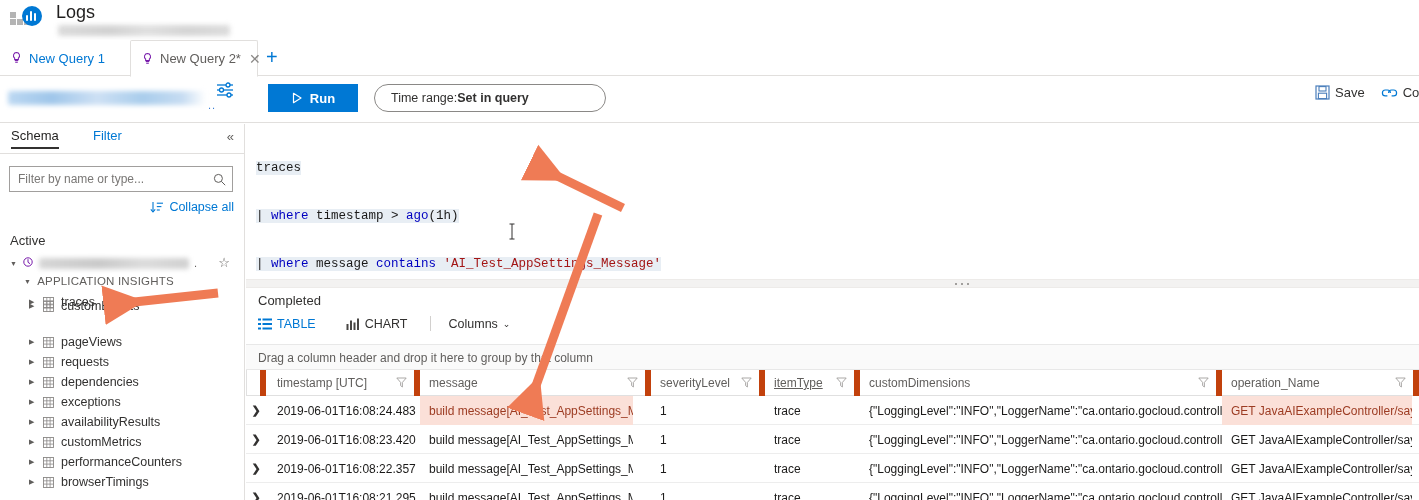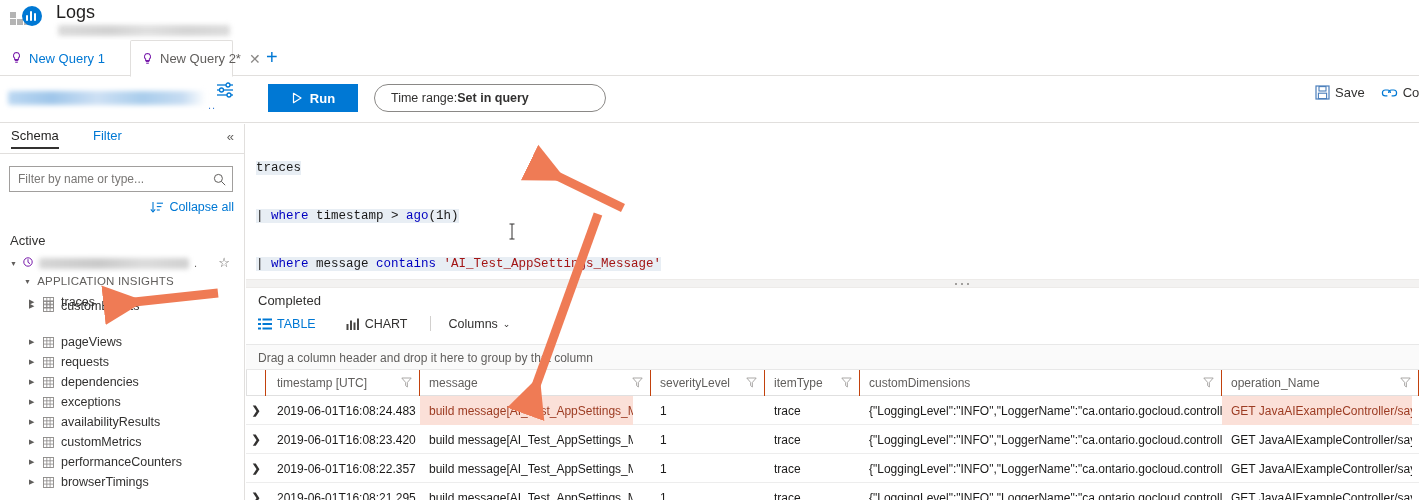--- a/index.html
+++ b/index.html
@@ -31,21 +31,21 @@
   }
 
   
   .tabstrip { position:absolute; left:0; top:40px; width:1419px; height:36px; background:#fff; border-bottom:1px solid #e1dfdd; }
   .qtab {
     position:absolute; top:0; height:36px; display:flex; align-items:center; gap:6px;
     padding:0 10px; font-size:13px; color:#0078d4; cursor:pointer; white-space:nowrap;
   }
   .qtab.t1 { left:0; width:128px; }
   .qtab.t2 {
-    left:130px; width:103px; background:#fff; color:#605e5c;
+    left:130px; width:128px; background:#fff; color:#605e5c;
     border:1px solid #e1dfdd; border-bottom:1px solid #fff; border-radius:2px 2px 0 0; height:37px;
   }
   .bulb { width:13px; height:14px; flex:none; }
   .tab-close { font-size:14px; color:#8a8886; margin-left:2px; line-height:1; }
   .tab-add { position:absolute; left:266px; top:7px; font-size:20px; color:#0078d4; line-height:1; cursor:pointer; }
   .topright { position:absolute; right:0; top:40px; height:36px; display:flex; align-items:center; gap:14px; padding-right:0; }
   .tr-item { display:flex; align-items:center; gap:5px; font-size:13px; color:#323130; cursor:pointer; white-space:nowrap; }
 
   
   .cmdbar { position:absolute; left:0; top:77px; width:1419px; height:46px; background:#fff; border-bottom:1px solid #e1dfdd; }
@@ -127,21 +127,21 @@
   .rt-btn { display:flex; align-items:center; gap:5px; font-size:12.5px; cursor:pointer; padding-right:14px; }
   .rt-btn.table { color:#0078d4; }
   .rt-btn.chart { color:#323130; padding-left:8px; }
   .rt-sep { width:1px; height:15px; background:#d2d0ce; margin:0 10px 0 0; }
   .rt-cols { font-size:12.5px; color:#323130; cursor:pointer; display:flex; gap:5px; align-items:center; }
 
   .group-bar { position:absolute; left:0; top:56px; right:0; height:26px; background:#fafafa; border-top:1px solid #e8e8e8; border-bottom:1px solid #e8e8e8; }
   .group-bar span { position:absolute; left:12px; top:6px; font-size:12px; color:#605e5c; }
 
   .grid-head { position:absolute; left:0; top:82px; right:0; height:26px; border-bottom:1px solid #e0e0e0; }
-  .gh-cell { position:absolute; top:0; height:26px; display:flex; align-items:center; border-right:1px solid #c2410c; padding-left:9px; font-size:12px; color:#605e5c; }
+  .gh-cell { position:absolute; top:0; height:26px; display:flex; align-items:center; border-right:6px solid #c2410c; padding-left:9px; font-size:12px; color:#605e5c; }
   .gh-cell .funnel { position:absolute; right:7px; top:7px; width:11px; height:11px; }
   .gh-cell.first { border-left:1px solid #e0e0e0; }
 
   .grid-body { position:absolute; left:0; top:108px; right:0; bottom:0; }
   .grow { position:absolute; left:0; right:0; height:29px; border-bottom:1px solid #ededed; }
   .gc { position:absolute; top:0; height:29px; display:flex; align-items:center; padding-left:9px; font-size:12px; color:#1b1a19; white-space:nowrap; overflow:hidden; }
   .gc.exp { padding-left:0; justify-content:center; color:#323130; font-size:11px; font-weight:bold; cursor:pointer; }
   .gc.hl { background:#fbe0d8; color:#9c3b22; }
 
   
@@ -496,21 +496,21 @@
           <svg class="funnel" viewBox="0 0 11 11">
             <path d="M0.8 1 L10.2 1 L6.4 5.4 L6.4 10 L4.6 8.6 L4.6 5.4 Z" fill="none" stroke="#a19f9d" stroke-width="0.9"></path>
           </svg>
         </div>
         <div class="gh-cell" style="left: 405px; width: 114px;">
           <span>severityLevel</span>
           <svg class="funnel" viewBox="0 0 11 11">
             <path d="M0.8 1 L10.2 1 L6.4 5.4 L6.4 10 L4.6 8.6 L4.6 5.4 Z" fill="none" stroke="#a19f9d" stroke-width="0.9"></path>
           </svg>
         </div>
-        <div class="gh-cell" style="left: 519px; width: 95px;">
+        <div class="gh-cell" style="left: 519px; width: 95px; text-decoration: underline;">
           <span>itemType</span>
           <svg class="funnel" viewBox="0 0 11 11">
             <path d="M0.8 1 L10.2 1 L6.4 5.4 L6.4 10 L4.6 8.6 L4.6 5.4 Z" fill="none" stroke="#a19f9d" stroke-width="0.9"></path>
           </svg>
         </div>
         <div class="gh-cell" style="left: 614px; width: 362px;">
           <span>customDimensions</span>
           <svg class="funnel" viewBox="0 0 11 11">
             <path d="M0.8 1 L10.2 1 L6.4 5.4 L6.4 10 L4.6 8.6 L4.6 5.4 Z" fill="none" stroke="#a19f9d" stroke-width="0.9"></path>
           </svg>

